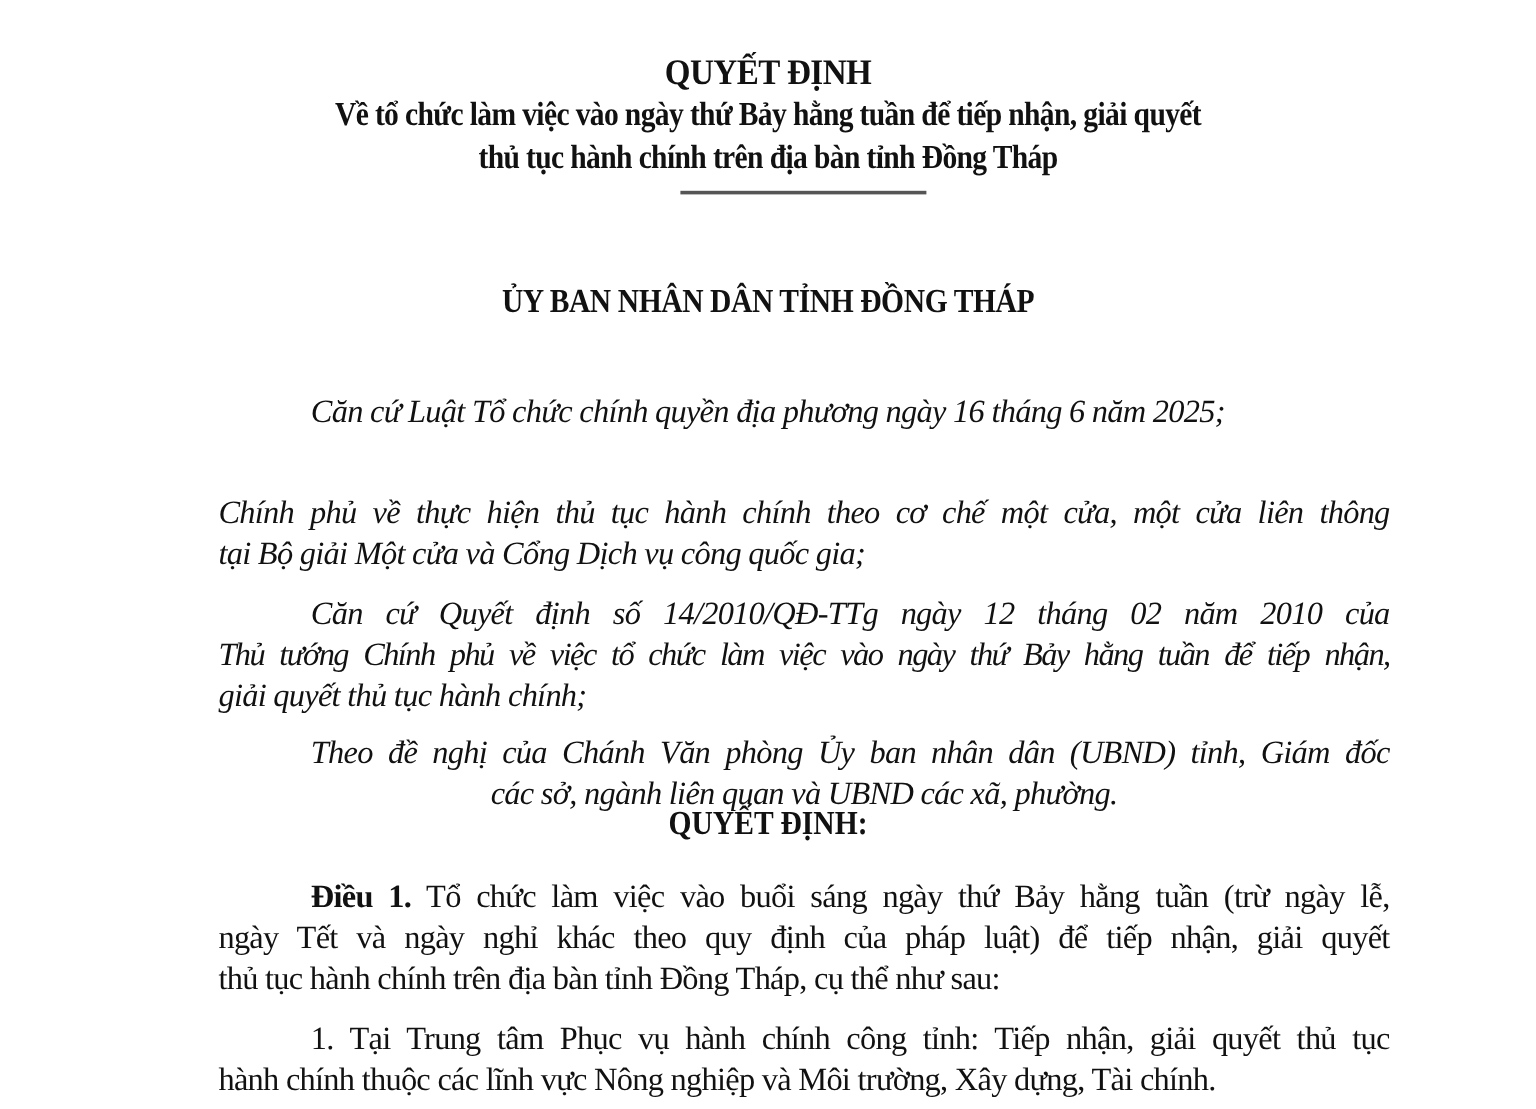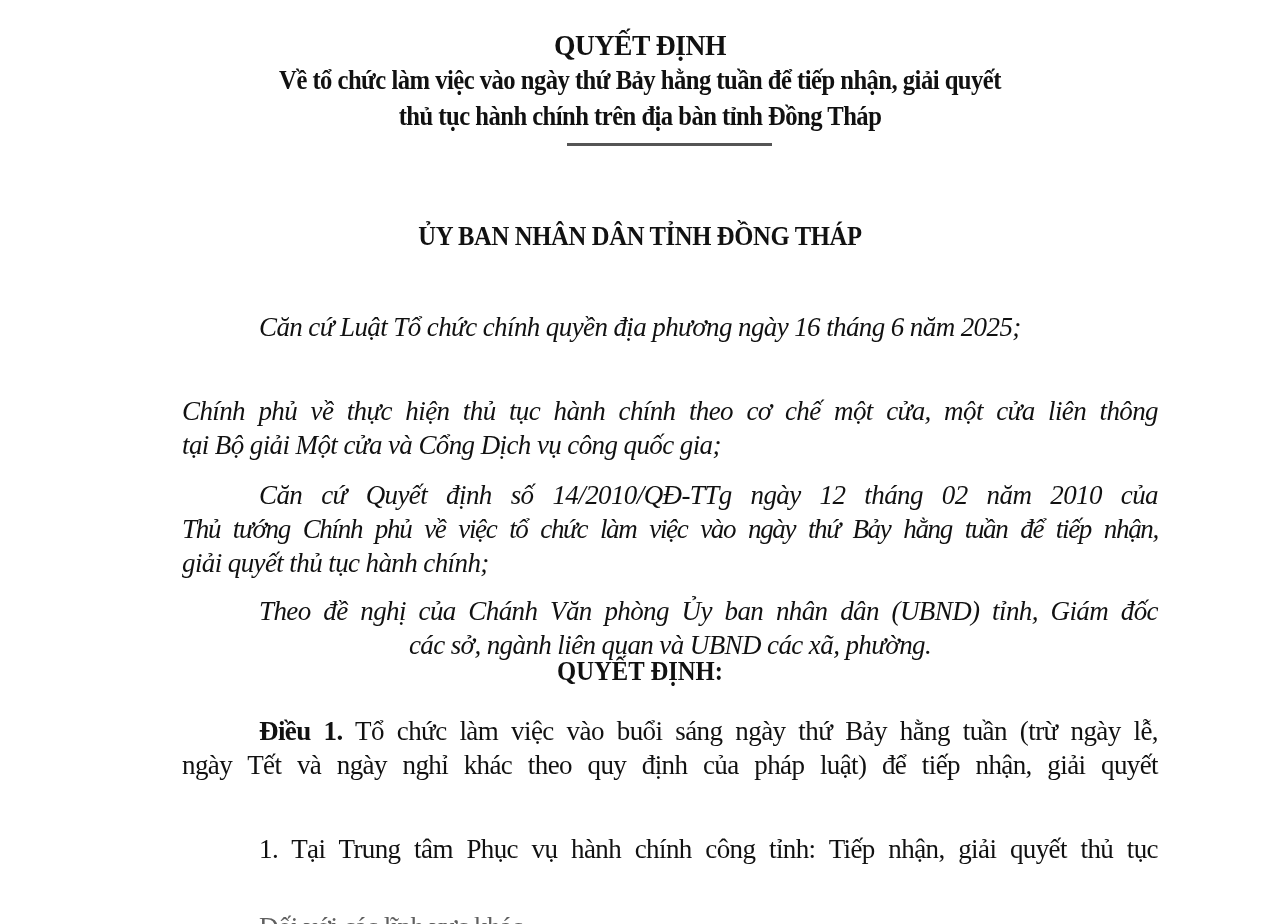--- a/index.html
+++ b/index.html
@@ -1,20 +1,20 @@
 <!DOCTYPE html>
 <html><head>
 <meta charset="utf-8">
 <style>
   html, body { margin: 0; padding: 0; background: #ffffff; }
   body {
     width: 1280px; height: 924px; overflow: hidden; position: relative;
     font-family: "Liberation Serif", "DejaVu Serif", serif; color: #111;
   }
-  .page { position: absolute; left: 0; top: 0; width: 1280px; height: 872px; }
+  .page { position: absolute; left: 0; top: 16px; width: 1280px; height: 872px; }
   .center { position: absolute; left: 0; width: 1280px; text-align: center; white-space: nowrap; }
   .title { top: 28px; font-weight: bold; font-size: 30px; letter-spacing: -0.5px; transform: scaleX(0.92); }
   .subtitle { font-weight: bold; font-size: 28px; letter-spacing: -0.6px; transform: scaleX(0.88); }
   .sub1 { top: 64px; }
   .sub2 { top: 100px; }
   .rule { position: absolute; left: 567px; top: 143px; width: 205px; height: 3px; background: #555; }
   .issuer { top: 220px; font-weight: bold; font-size: 28px; transform: scaleX(0.88); letter-spacing: -0.4px; }
   .line { position: absolute; left: 182px; width: 976px; font-size: 27px; white-space: nowrap; letter-spacing: -0.6px; }
   .it { font-style: italic; margin-top: 32px; }
   .ind { left: 259px; width: 899px; }
@@ -46,18 +46,20 @@
 
   <div class="line it ind just" style="top:564px;">Theo đề nghị của Chánh Văn phòng Ủy ban nhân dân (UBND) tỉnh, Giám đốc</div>
   <div class="line it" style="top:598px;text-align:center;">các sở, ngành liên quan và UBND các xã, phường.</div>
 
   <div class="center decide">QUYẾT ĐỊNH:</div>
 
   <div class="line ind just" style="top:716px;">
     <b>Điều 1.</b><span> Tổ chức làm việc vào buổi sáng ngày thứ Bảy hằng tuần (trừ ngày lễ,</span>
   </div>
   <div class="line just" style="top:750px;">ngày Tết và ngày nghỉ khác theo quy định của pháp luật) để tiếp nhận, giải quyết</div>
+  <div class="line" style="top:784px;">thủ tục hành chính trên địa bàn tỉnh Đồng Tháp, cụ thể như sau:</div>
 
   <div class="line ind just" style="top:834px;">1. Tại Trung tâm Phục vụ hành chính công tỉnh: Tiếp nhận, giải quyết thủ tục</div>
+  <div class="line" style="top:868px;">hành chính thuộc các lĩnh vực Nông nghiệp và Môi trường, Xây dựng, Tài chính.</div>
 
   <div class="line ind faint" style="top:912px;">Đối với các lĩnh vực khác ...</div>
 
 </div>
 
 </body></html>

